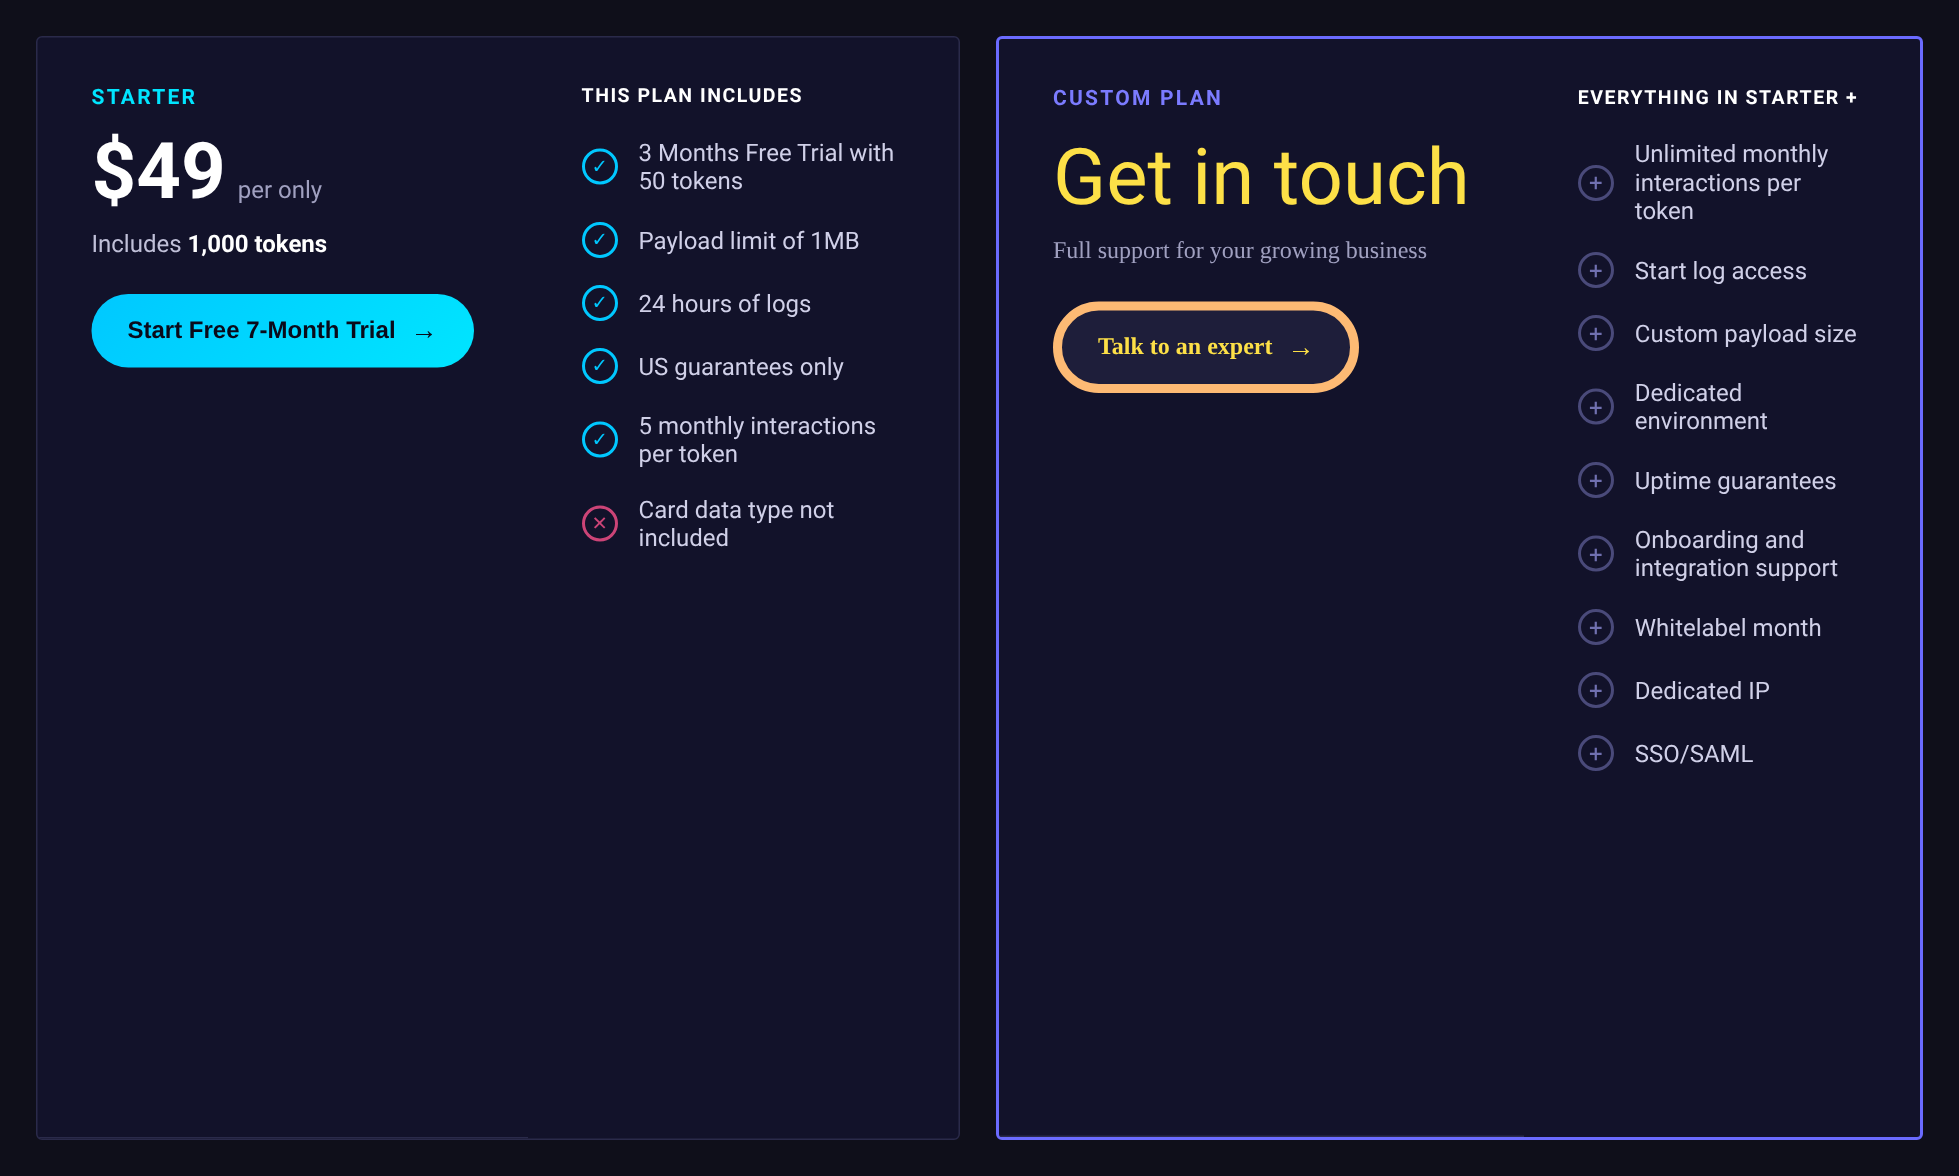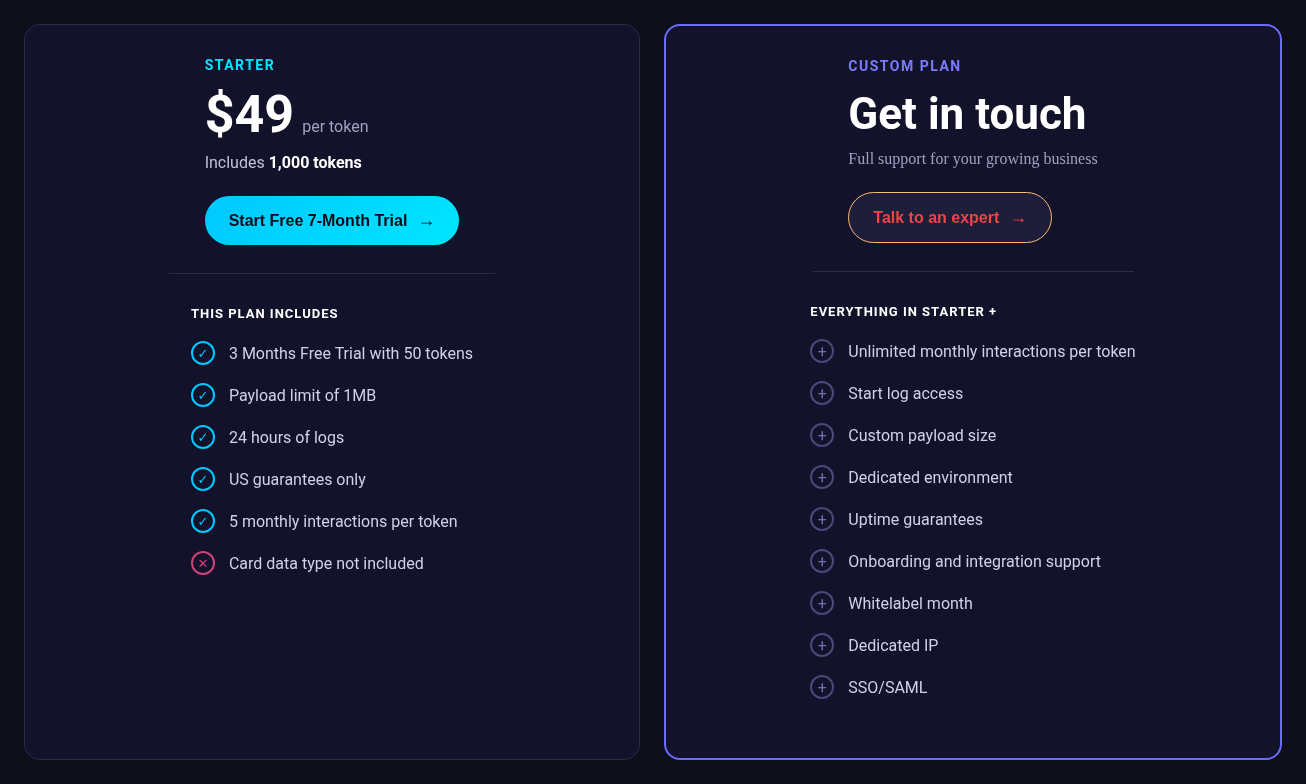--- a/index.html
+++ b/index.html
@@ -23,25 +23,23 @@
       display: flex;
       gap: 24px;
       padding: 24px;
       width: 100%;
       height: 100%;
       align-items: stretch;
     }
 
     .card {
       flex: 1;
-      border-radius: 16px;
+      border-radius: 4px;
       overflow: hidden;
       display: flex;
-      flex-direction: column;
-      align-items: center;
     }
 
     .starter-card {
       background-color: #12122a;
       border: 1px solid #2a2a4a;
     }
 
     .custom-card {
       background-color: #12122a;
       border: 2px solid #6b6bff;
@@ -82,23 +80,23 @@
       line-height: 1;
     }
 
     .price-period {
       font-size: 16px;
       color: #a0a0c0;
       font-weight: 400;
     }
 
     .get-in-touch {
-      font-size: 44px;
-      font-weight: 700;
-      color: #ffffff;
+      font-size: 52px;
+      font-weight: 400;
+      color: #fde047;
       line-height: 1.1;
       margin-bottom: 12px;
     }
 
     .includes-text {
       font-size: 16px;
       color: #c0c0d8;
       margin-bottom: 24px;
     }
 
@@ -127,22 +125,23 @@
       text-decoration: none;
     }
 
     .trial-button {
       background: linear-gradient(135deg, #00c8ff, #00e5ff);
       color: #0a0a1a;
     }
 
     .expert-button {
       background-color: #1e1e3a;
-      color: #ef4444;
-      border: 1px solid #fdba74;
+      color: #fde047;
+      border: 6px solid #fdba74;
+      font-family: Liberation Serif, serif;
     }
 
     .arrow-icon {
       font-size: 18px;
     }
 
     .card-bottom {
       padding: 32px 36px;
       flex: 1;
     }
@@ -213,21 +212,21 @@
 </head>
 <body>
 
 <div class="pricing-container">
 
   <div class="card starter-card">
     <div class="card-top">
       <div class="plan-label starter-label">STARTER</div>
       <div class="price-row">
         <span class="price-amount">$49</span>
-        <span class="price-period">per token</span>
+        <span class="price-period">per only</span>
       </div>
       <div class="includes-text">
         <span>Includes </span><strong>1,000 tokens</strong>
       </div>
       <button class="cta-button trial-button">
         <span>Start Free 7-Month Trial</span>
         <span class="arrow-icon">→</span>
       </button>
     </div>
     <div class="card-bottom">

